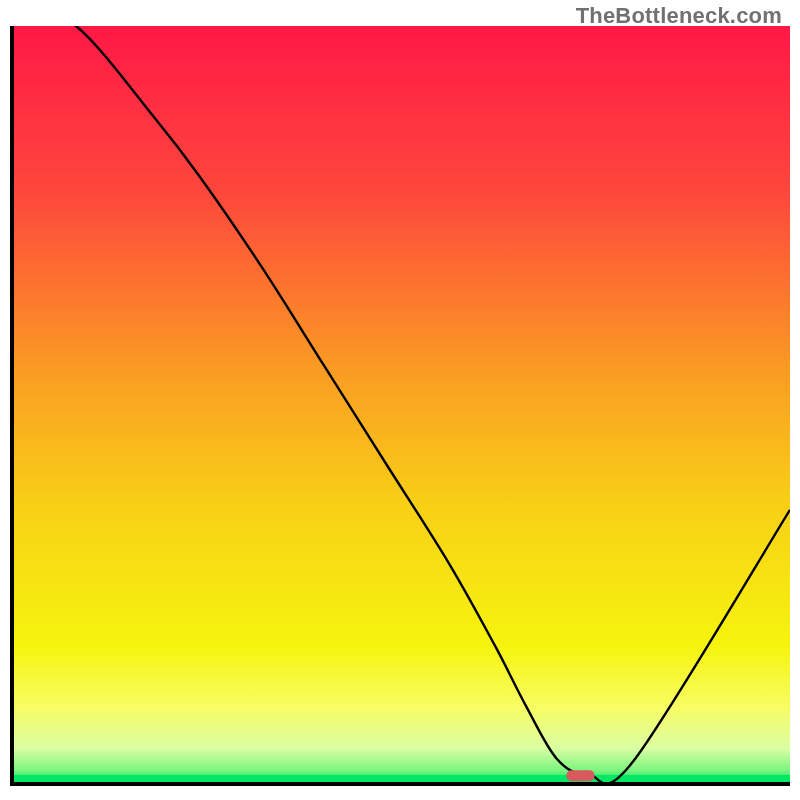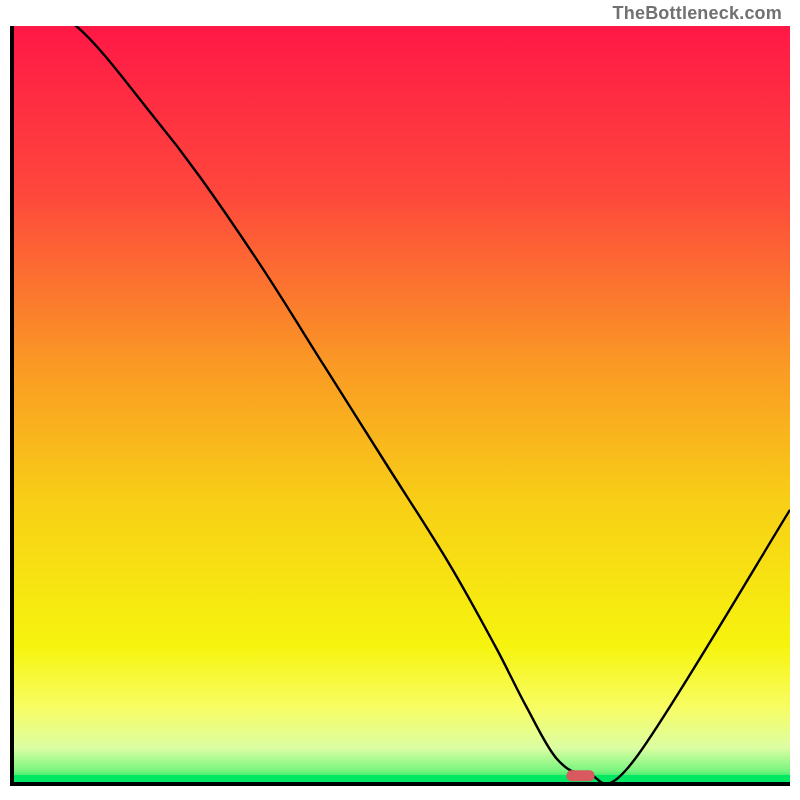--- a/index.html
+++ b/index.html
@@ -8,21 +8,21 @@
     width: 800px;
     height: 800px;
     background: #fff;
     font-family: Arial, Helvetica, sans-serif;
     position: relative;
   }
   .watermark {
     position: absolute;
     top: 3px;
     right: 18px;
-    font-size: 18px;
+    font-size: 22px;
     font-weight: 600;
     color: #717171;
     letter-spacing: 0.2px;
   }
   .plot-outer {
     position: absolute;
     left: 10px;
     top: 26px;
     width: 780px;
     height: 760px;

